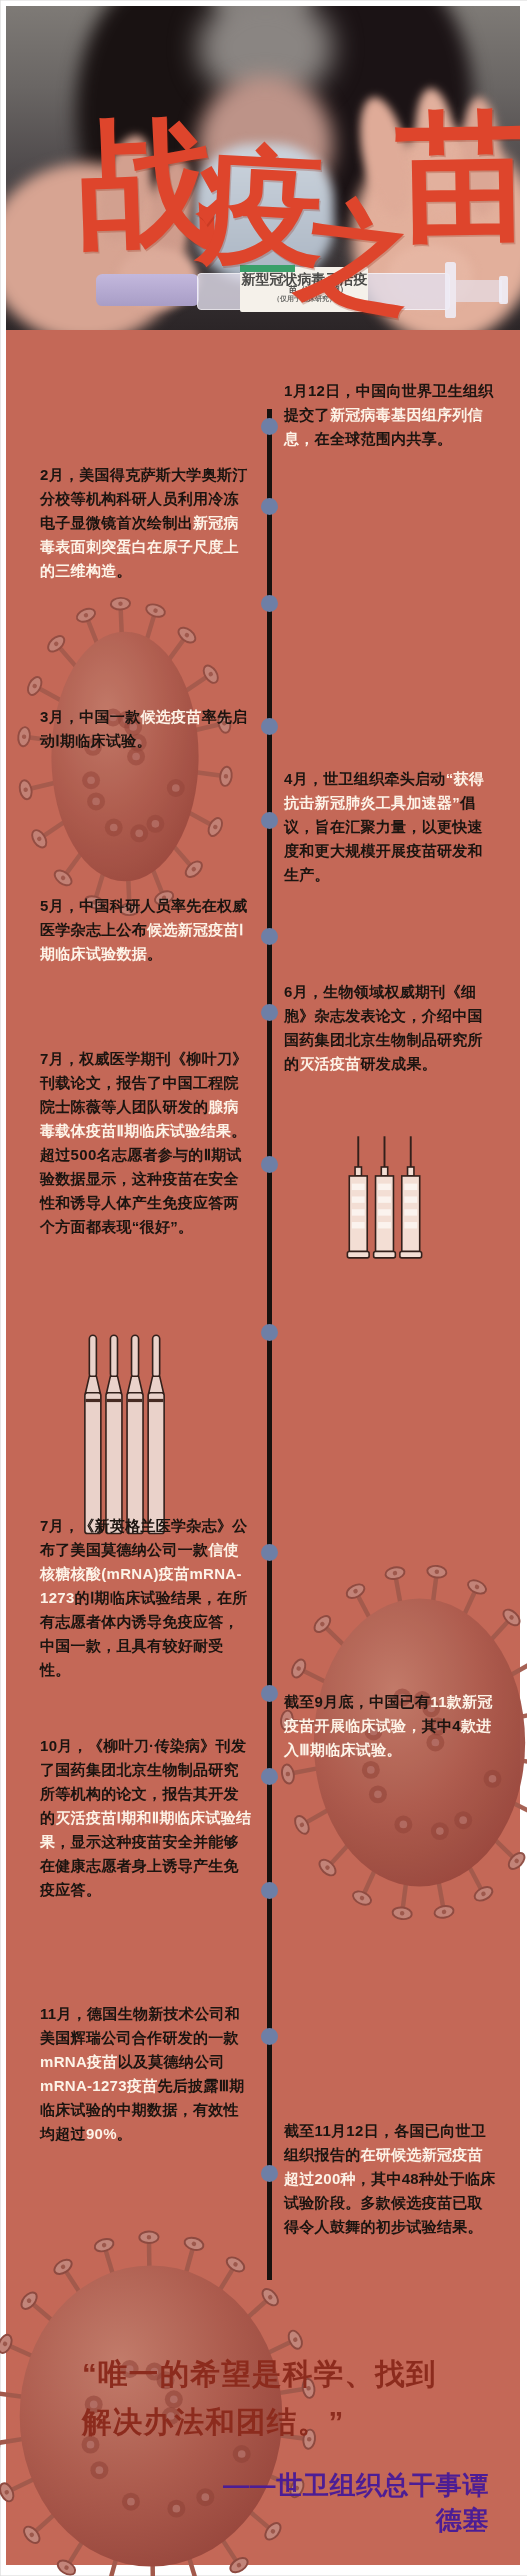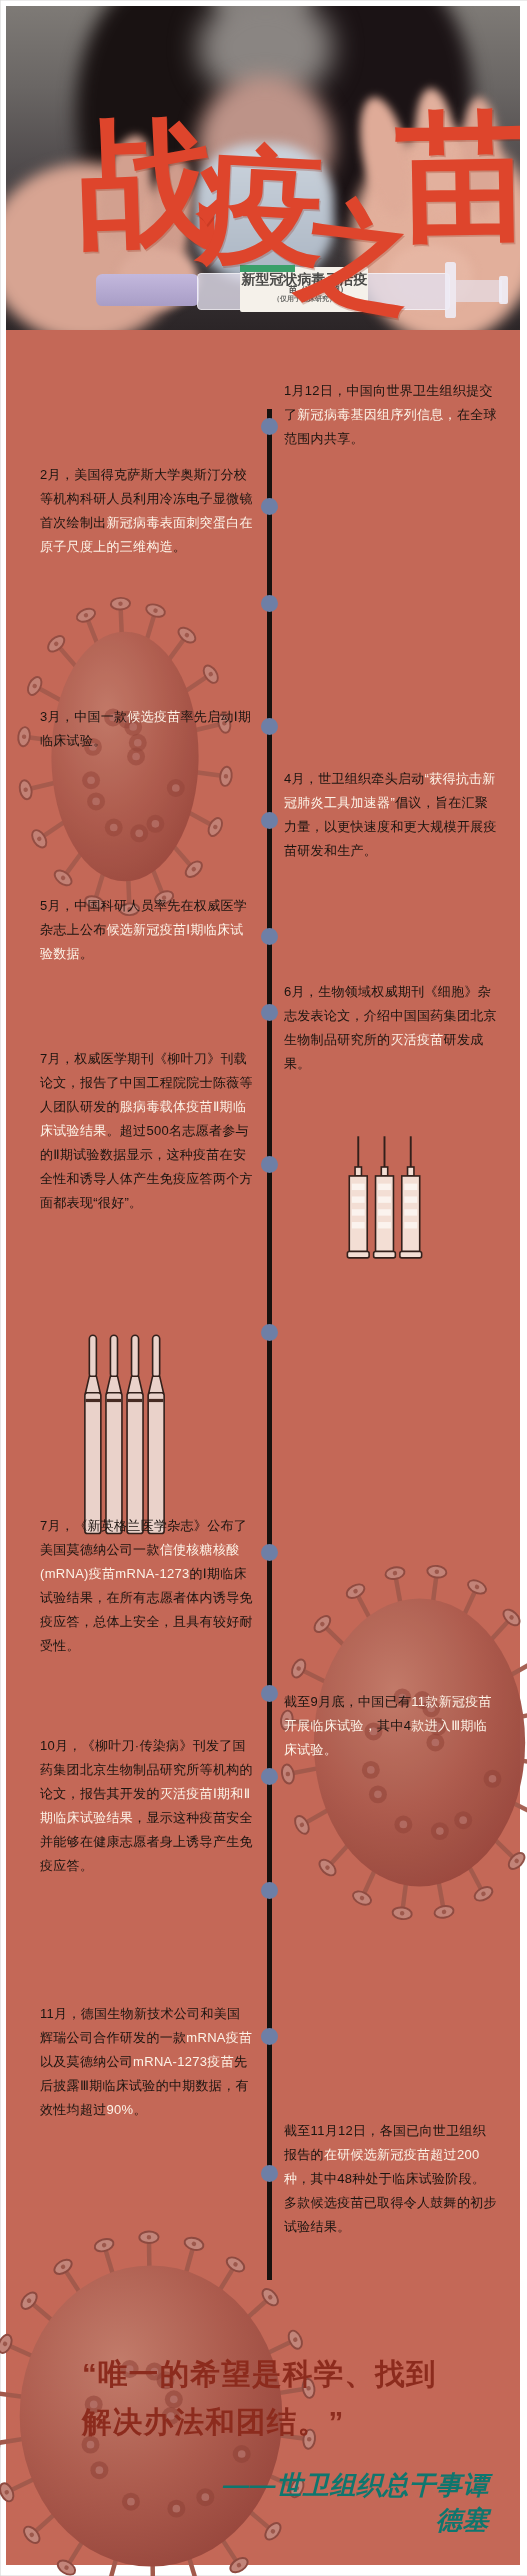--- a/index.html
+++ b/index.html
@@ -16,31 +16,31 @@
   #syr-label{position:absolute;left:234px;top:261px;width:128px;height:45px;background:#f5f1ea;
              border-radius:1.9px;z-index:7;text-align:center;color:#4a4a48;font-weight:bold;}
   #syr-label .lab1{font-size:14px;line-height:10.3px;padding-top:6.4px;}
   #syr-label .lab2{font-size:8.3px;line-height:10.3px;margin-left:28px;}
   #syr-label .lab3{font-size:7px;line-height:9.6px;color:#6b6b68;}
   #syr-green{position:absolute;left:234px;top:259px;width:55px;height:6.4px;background:#3aa06a;z-index:8;}
   
   #body-bg{position:absolute;left:6.4px;top:330px;width:514px;height:2235px;background:#c46857;}
   #tl-line{position:absolute;left:267px;top:409px;width:4.5px;height:1871px;background:#18120f;z-index:3;}
   .dot{position:absolute;left:261px;width:17.3px;height:17.3px;border-radius:50%;background:#6e7fa6;z-index:4;}
-  .block{position:absolute;width:213px;font-weight:normal;font-size:13px;line-height:24px;
+  .block{position:absolute;width:213px;font-weight:bold;font-size:15px;line-height:24px;
          color:#1b1410;letter-spacing:0.3px;z-index:5;}
   .block .hl{color:#fdf3e7;}
   .bL{left:40px;}
   .bR{left:284px;}
   .art{position:absolute;z-index:1;}
   
   #quote{position:absolute;left:82px;top:2350px;width:384px;font-size:29.5px;line-height:48px;
          font-weight:bold;color:#8c2b1d;z-index:5;letter-spacing:1.3px;}
   #attrib{position:absolute;left:199px;top:2468px;width:290px;text-align:right;font-size:26px;
-          font-weight:bold;color:#0f766e;z-index:5;letter-spacing:0.6px;font-style:italic;}
+          font-weight:bold;color:#4c1d95;z-index:5;letter-spacing:0.6px;}
 </style>
 </head>
 <body>
 
 <div id="canvas">
 
   <div id="photo">
     <div class="blob" style="left:70px;top:-32px;width:173px;height:275px;background:#191212;filter:blur(9px);"></div>
     <div class="blob" style="left:275px;top:-45px;width:192px;height:282px;background:#1b1315;filter:blur(9px);"></div>
     <div class="blob" style="left:192px;top:-13px;width:135px;height:109px;background:#8a8582;filter:blur(14px);"></div>
@@ -560,21 +560,21 @@
   <div class="dot" style="top:2028px;"></div>
   <div class="dot" style="top:2165px;"></div>
 
   <div class="block bR" style="top:379px;"><span>1月12日，中国向世界卫生组织提交了</span><span class="hl">新冠病毒基因组序列信息，</span><span>在全球范围内共享。</span></div>
   <div class="block bL" style="top:463px;"><span>2月，美国得克萨斯大学奥斯汀分校等机构科研人员利用冷冻电子显微镜首次绘制出</span><span class="hl">新冠病毒表面刺突蛋白在原子尺度上的三维构造</span><span>。</span></div>
   <div class="block bL" style="top:705px;"><span>3月，中国一款</span><span class="hl">候选疫苗</span><span>率先启动Ⅰ期临床试验。</span></div>
   <div class="block bR" style="top:767px;"><span>4月，世卫组织牵头启动</span><span class="hl">“获得抗击新冠肺炎工具加速器”</span><span>倡议，旨在汇聚力量，以更快速度和更大规模开展疫苗研发和生产。</span></div>
   <div class="block bL" style="top:894px;"><span>5月，中国科研人员率先在权威医学杂志上公布</span><span class="hl">候选新冠疫苗Ⅰ期临床试验数据</span><span>。</span></div>
   <div class="block bR" style="top:980px;"><span>6月，生物领域权威期刊《细胞》杂志发表论文，介绍中国国药集团北京生物制品研究所的</span><span class="hl">灭活疫苗</span><span>研发成果。</span></div>
   <div class="block bL" style="top:1047px;"><span>7月，权威医学期刊《柳叶刀》刊载论文，报告了中国工程院院士陈薇等人团队研发的</span><span class="hl">腺病毒载体疫苗Ⅱ期临床试验结果</span><span>。超过500名志愿者参与的Ⅱ期试验数据显示，这种疫苗在安全性和诱导人体产生免疫应答两个方面都表现“很好”。</span></div>
-  <div class="block bL" style="top:1514px;"><span>7月，《新英格兰医学杂志》公布了美国莫德纳公司一款</span><span class="hl">信使核糖核酸(mRNA)疫苗mRNA-1273</span><span>的Ⅰ期临床试验结果，在所有志愿者体内诱导免疫应答，总体上安全，且具有较好耐受性。</span></div>
+  <div class="block bL" style="top:1514px;"><span>7月，《新英格兰医学杂志》公布了美国莫德纳公司一款</span><span class="hl">信使核糖核酸(mRNA)疫苗mRNA-1273</span><span>的Ⅰ期临床试验结果，在所有志愿者体内诱导免疫应答，中国一款，且具有较好耐受性。</span></div>
   <div class="block bR" style="top:1690px;"><span>截至9月底，中国已有</span><span class="hl">11款新冠疫苗开展临床试验，</span><span>其中4</span><span class="hl">款进入Ⅲ期临床试验。</span></div>
   <div class="block bL" style="top:1734px;"><span>10月，《柳叶刀·传染病》刊发了国药集团北京生物制品研究所等机构的论文，报告其开发的</span><span class="hl">灭活疫苗Ⅰ期和Ⅱ期临床试验结果</span><span>，显示这种疫苗安全并能够在健康志愿者身上诱导产生免疫应答。</span></div>
   <div class="block bL" style="top:2002px;"><span>11月，德国生物新技术公司和美国辉瑞公司合作研发的一款</span><span class="hl">mRNA疫苗</span><span>以及莫德纳公司</span><span class="hl">mRNA-1273疫苗</span><span>先后披露Ⅲ期临床试验的中期数据，有效性均超过</span><span class="hl">90%</span><span>。</span></div>
   <div class="block bR" style="top:2119px;"><span>截至11月12日，各国已向世卫组织报告的</span><span class="hl">在研候选新冠疫苗超过200种</span><span>，其中48种处于临床试验阶段。多款候选疫苗已取得令人鼓舞的初步试验结果。</span></div>
 
   <div id="quote">“唯一的希望是科学、找到解决办法和团结。”</div>
   <div id="attrib">——世卫组织总干事谭德塞</div>
 
 </div>
 

